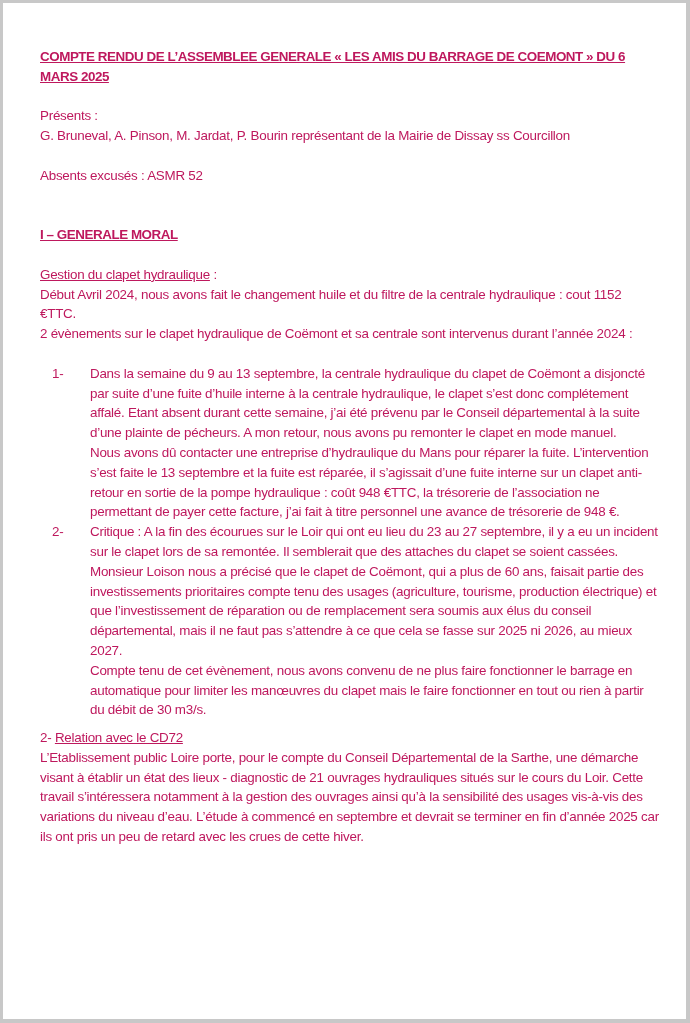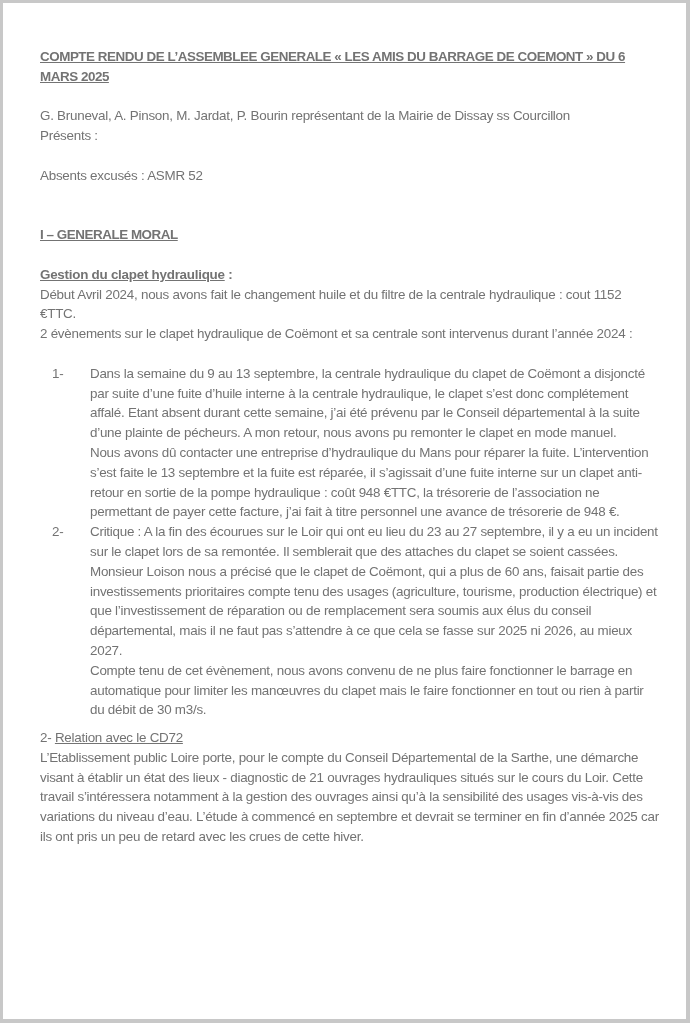--- a/index.html
+++ b/index.html
@@ -13,43 +13,43 @@
     position: absolute;
     left: 3px; top: 3px;
     width: 683px; height: 1016px;
     background: #ffffff;
     box-sizing: border-box;
   }
   .content {
     position: absolute;
     left: 37px; top: 44px;
     width: 620px;
-    color: #737373;
+    color: #be185d;
     font-size: 13.4px;
     line-height: 19.8px;
     letter-spacing: -0.25px;
   }
   p { margin: 0; }
   .title { font-weight: bold; text-decoration: underline; letter-spacing: -0.45px; }
   .gap { height: 19.8px; }
   .u { text-decoration: underline; }
-  .b { font-weight: bold; }
+  .b { font-weight: normal; }
   .item { display: flex; }
   .num { width: 50px; flex: 0 0 50px; padding-left: 12px; box-sizing: border-box; }
   .itext { flex: 1; }
 </style>
 </head>
 <body>
 
 <div class="page">
   <div class="content">
     <p class="title">COMPTE RENDU DE L’ASSEMBLEE GENERALE « LES AMIS DU BARRAGE DE COEMONT » DU 6 MARS 2025</p>
     <div class="gap"></div>
+    <p>Présents :</p>
     <p>G. Bruneval, A. Pinson, M. Jardat, P. Bourin représentant de la Mairie de Dissay ss Courcillon</p>
-    <p>Présents :</p>
     <div class="gap"></div>
     <p>Absents excusés : ASMR 52</p>
     <div class="gap"></div>
     <div class="gap"></div>
     <p class="title">I – GENERALE MORAL</p>
     <div class="gap"></div>
     <p><span class="b u">Gestion du clapet hydraulique</span><span class="b"> :</span></p>
     <p>Début Avril 2024, nous avons fait le changement huile et du filtre de la centrale hydraulique : cout 1152 €TTC.</p>
     <p>2 évènements sur le clapet hydraulique de Coëmont et sa centrale sont intervenus durant l’année 2024 :</p>
     <div class="gap"></div>

